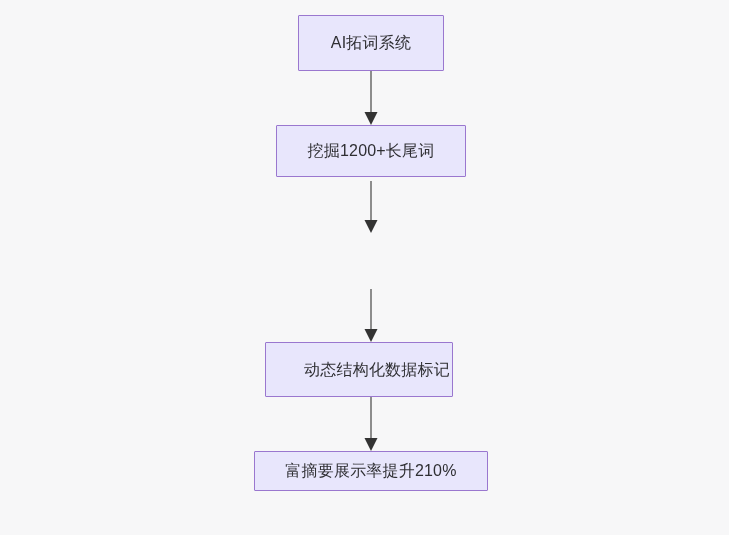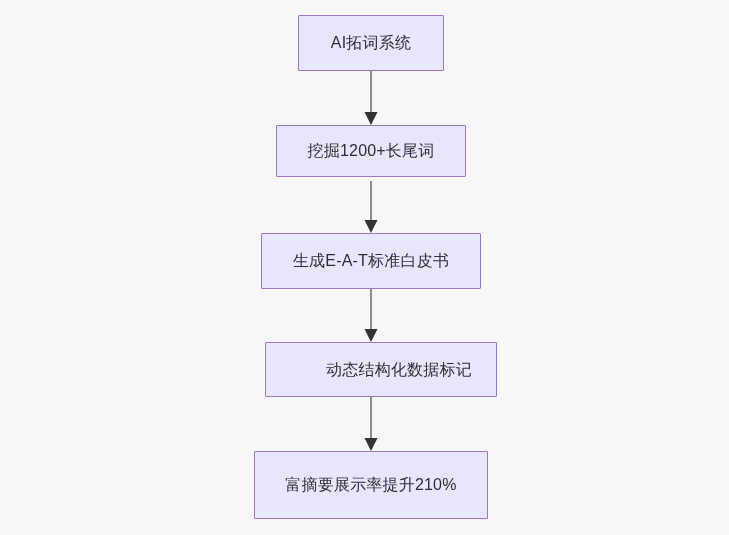--- a/index.html
+++ b/index.html
@@ -38,22 +38,22 @@
   }
 
   .node-label {
     display: block;
   }
 
   
   .node-1 { left: 298px; top: 15px;  width: 146px; height: 56px; }
   .node-2 { left: 276px; top: 125px; width: 190px; height: 52px; }
   .node-3 { left: 261px; top: 233px; width: 220px; height: 56px; }
-  .node-4 { left: 265px; top: 342px; width: 232px; height: 55px; padding-left: 36px; }
-  .node-5 { left: 254px; top: 451px; width: 234px; height: 68px; }
+  .node-4 { left: 265px; top: 342px; width: 188px; height: 55px; padding-left: 36px; }
+  .node-5 { left: 254px; top: 451px; width: 234px; height: 40px; }
 
   .edge {
     position: absolute;
     left: 0;
     top: 0;
     width: 729px;
     height: 535px;
     pointer-events: none;
     overflow: visible;
   }
@@ -96,23 +96,20 @@
   </svg>
 
   <div class="node node-1">
     <span class="node-label">AI拓词系统</span>
   </div>
 
   <div class="node node-2">
     <span class="node-label">挖掘1200+长尾词</span>
   </div>
 
-  <div class="node node-3">
-    <span class="node-label">生成E-A-T标准白皮书</span>
-  </div>
 
   <div class="node node-4">
     <span class="node-label">动态结构化数据标记</span>
   </div>
 
   <div class="node node-5">
     <span class="node-label">富摘要展示率提升210%</span>
   </div>
 
 </div>

